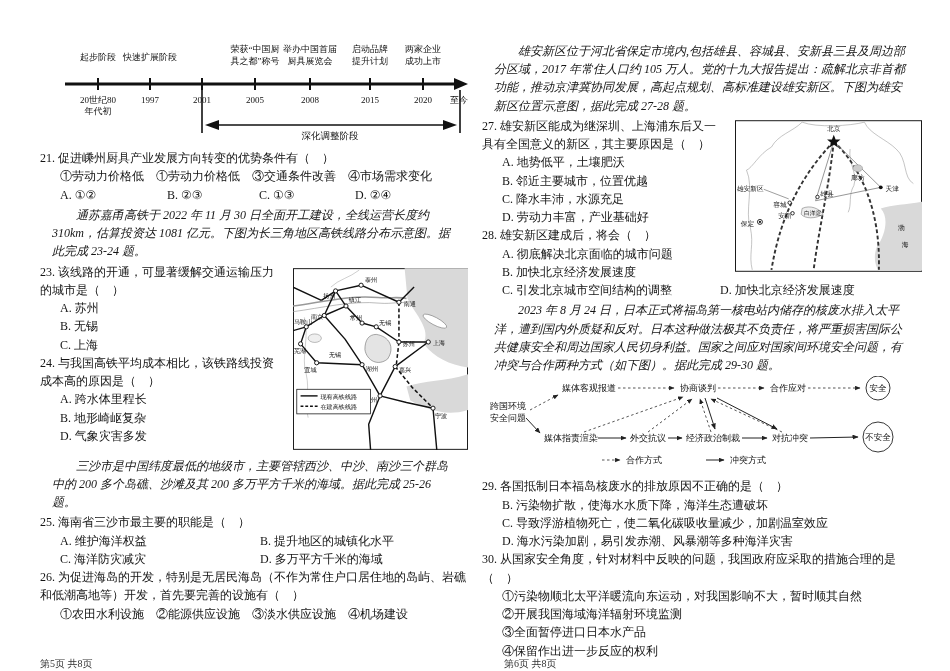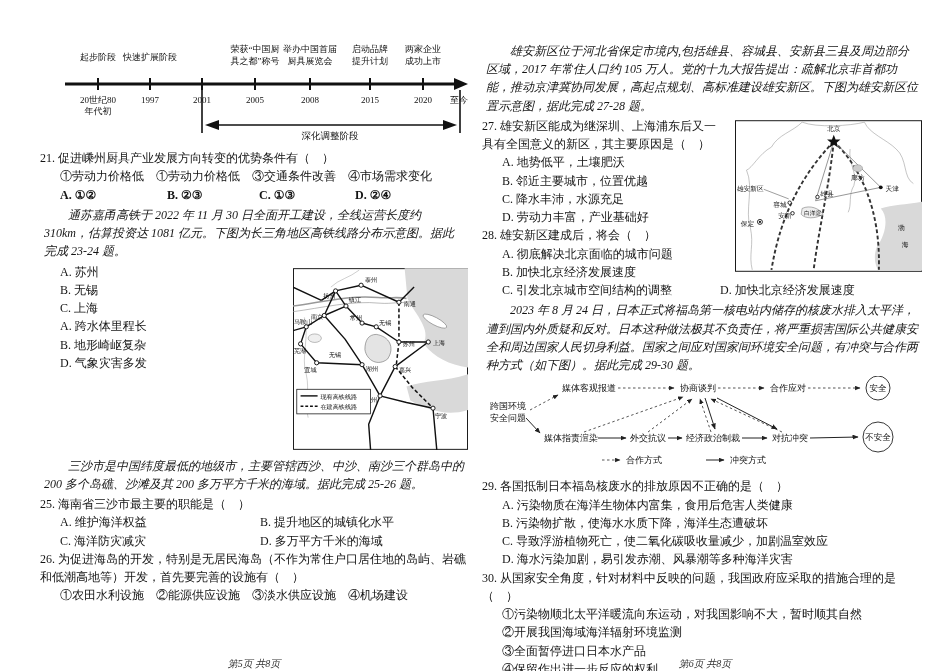--- a/index.html
+++ b/index.html
@@ -2,31 +2,31 @@
 <html><head>
 <meta charset="utf-8">
 <style>
   html,body{margin:0;padding:0;background:#f4f4f4;}
   .sheet{position:relative;width:950px;height:671px;background:#ffffff;overflow:hidden;
          font-family:"Liberation Serif","DejaVu Serif",serif;color:#141414;}
   .col{position:absolute;top:40px;font-size:12px;line-height:1.52;}
   .col-left{left:40px;width:428px;}
   .col-right{left:482px;width:440px;}
   p,.q,.mat{margin:0;}
-  .mat{font-style:italic;text-indent:2em;margin:2px 4px;}
+  .mat{font-style:italic;text-indent:2em;margin:2px 12px;}
   .ind{padding-left:20px;}
   .optv{padding-left:20px;}
   .optv div{white-space:nowrap;}
   .orow{display:grid;padding-left:20px;}
-  .o4a{grid-template-columns:107px 92px 96px auto;font-weight:bold;}
+  .o4a{grid-template-columns:107px 92px 96px auto;}
   .o2{display:grid;grid-template-columns:200px auto;padding-left:20px;}
   .o2 span{white-space:nowrap;}
   .frow{display:flex;gap:16px;align-items:flex-start;justify-content:flex-end;}
   .ftext{flex:0 0 237px;}
-  .pagefoot{position:absolute;bottom:0;width:100%;text-align:center;font-size:10px;color:#333;font-style:italic;}
+  .pagefoot{position:absolute;bottom:0;width:100%;text-align:left;font-size:10px;color:#333;}
   svg text{font-family:"Liberation Serif","DejaVu Serif",serif;}
   .figwrap{text-align:center;margin:2px 0;}
 </style>
 </head>
 <body>
 
 <div class="sheet">
 
   <div class="col col-left">
 
@@ -91,27 +91,29 @@
     </div>
 
     
 
     <p class="mat">通苏嘉甬高铁于 2022 年 11 月 30 日全面开工建设，全线运营长度约 310km，估算投资达 1081 亿元。下图为长三角地区高铁线路分布示意图。据此完成 23-24 题。</p>
 
     
     <div class="frow">
       <div class="ftext">
         <div class="q">
+          <p>23. 该线路的开通，可显著缓解交通运输压力的城市是（　）</p>
           <div class="optv">
             <div>A. 苏州</div>
             <div>B. 无锡</div>
             <div>C. 上海</div>
           </div>
         </div>
         <div class="q">
+          <p>24. 与我国高铁平均成本相比，该铁路线投资成本高的原因是（　）</p>
           <div class="optv">
             <div>A. 跨水体里程长</div>
             <div>B. 地形崎岖复杂</div>
             <div>D. 气象灾害多发</div>
           </div>
         </div>
       </div>
 
       <svg width="185" height="192" viewBox="0 0 185 192">
         <rect x="0.5" y="0.5" width="184" height="191" fill="#ffffff" stroke="#111" stroke-width="1"></rect>
@@ -343,34 +345,33 @@
           <text x="142" y="87" font-size="9" fill="#111">合作方式</text>
           <line x1="222" y1="84" x2="240" y2="84" stroke="#222" stroke-width="1" marker-end="url(#am)"></line>
           <text x="246" y="87" font-size="9" fill="#111">冲突方式</text>
         </g>
       </svg>
     </div>
 
     <div class="q">
       <p>29. 各国抵制日本福岛核废水的排放原因不正确的是（　）</p>
       <div class="optv">
-        <div>A. 污染物质在海洋生物体内富集，食用后危害人类健康</div>
         <div>B. 污染物扩散，使海水水质下降，海洋生态遭破坏</div>
         <div>C. 导致浮游植物死亡，使二氧化碳吸收量减少，加剧温室效应</div>
         <div>D. 海水污染加剧，易引发赤潮、风暴潮等多种海洋灾害</div>
       </div>
     </div>
 
     <div class="q">
       <p>30. 从国家安全角度，针对材料中反映的问题，我国政府应采取的措施合理的是（　）</p>
       <div class="ind">
         <div>①污染物顺北太平洋暖流向东运动，对我国影响不大，暂时顺其自然</div>
         <div>②开展我国海域海洋辐射环境监测</div>
         <div>③全面暂停进口日本水产品</div>
         <div>④保留作出进一步反应的权利</div>
       </div>
 
     </div>
   </div>
 
-  <div class="pagefoot" style="left:485px;width:440px;">第6页 共8页</div>
+  <div class="pagefoot" style="left:504px;width:440px;">第6页 共8页</div>
 
 </div>
 
 </body></html>

